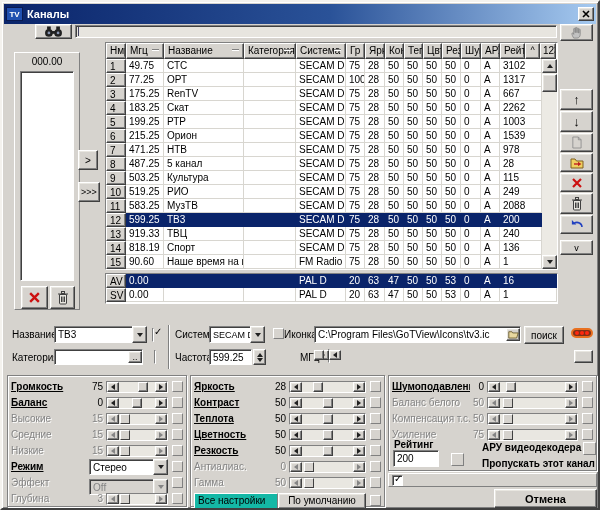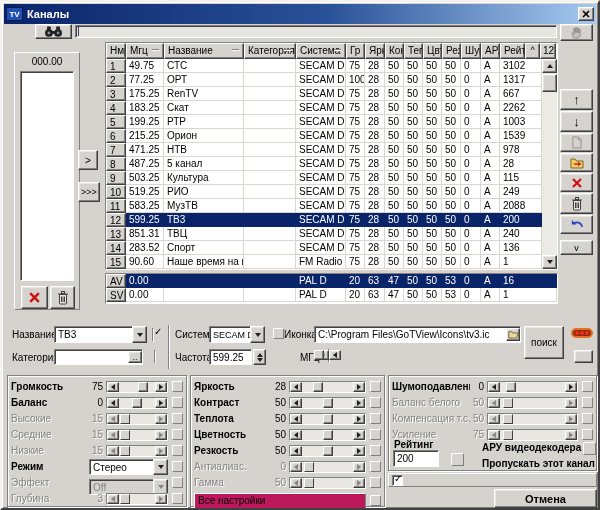--- a/index.html
+++ b/index.html
@@ -8,21 +8,21 @@
     position:relative;width:600px;height:510px;background:#d6d3ce;
     font-family:"Liberation Sans","DejaVu Sans",sans-serif;font-size:11px;color:#000;
     border:2px solid;border-color:#f4f2ee #404040 #404040 #f4f2ee;
     box-shadow:inset 1px 1px 0 #fff, inset -1px -1px 0 #808080;
     overflow:hidden;
   }
   .abs{position:absolute;}
   
   .raised{background:#d6d3ce;border:1px solid;border-color:#fff #404040 #404040 #fff;box-shadow:inset -1px -1px 0 #808080, inset 1px 1px 0 #e8e6e0;}
   .sunken{background:#fff;border:1px solid;border-color:#808080 #fff #fff #808080;box-shadow:inset 1px 1px 0 #404040;}
-  .flatbtn{background:#be185d;border:1px solid;border-color:#fff #808080 #808080 #fff;}
+  .flatbtn{background:#14b8a6;border:1px solid;border-color:#fff #808080 #808080 #fff;}
   .etched{border:1px solid #808080;box-shadow:1px 1px 0 #fff, inset 1px 1px 0 #fff;}
   
   #titlebar{left:2px;top:2px;right:2px;height:20px;background:linear-gradient(90deg,#0a246a 0%,#2a5298 55%,#a6caf0 100%);display:flex;align-items:center;padding:0 2px;}
   #tvicon{width:17px;height:14px;background:#2050b0;border:1px solid #0a1a50;color:#fff;font-size:8px;font-weight:bold;display:flex;align-items:center;justify-content:center;}
   #wtitle{color:#fff;font-weight:bold;margin-left:4px;flex:1;font-size:11px;}
   #closebtn{width:16px;height:14px;display:flex;align-items:center;justify-content:center;padding:0;}
   
   .btn{display:flex;align-items:center;justify-content:center;font-size:10px;cursor:default;}
   .check{width:11px;height:11px;background:#fff;border:1px solid;border-color:#808080 #fff #fff #808080;box-shadow:inset 1px 1px 0 #404040;position:relative;}
   .check.checked::after{content:"✓";position:absolute;left:1px;top:-3px;font-size:10px;font-weight:bold;}
@@ -40,21 +40,21 @@
   .combo-btn{width:15px;display:flex;align-items:center;justify-content:center;}
   .disabled .combo-val, .combo.dis .combo-val{background:#d6d3ce;color:#848484;}
   
   .slider{flex:1;height:12px;position:relative;background:#e9e7e1;border:1px solid;border-color:#808080 #fff #fff #808080;}
   .sl-btn{position:absolute;top:0px;width:12px;height:10px;display:flex;align-items:center;justify-content:center;}
   .sl-left{left:0;}
   .sl-right{right:0;}
   .sl-thumb{position:absolute;top:0px;width:10px;height:10px;background:#d6d3ce;border:1px solid;border-color:#fff #404040 #404040 #fff;box-shadow:inset -1px -1px 0 #808080;}
   .srow{display:flex;align-items:center;height:15px;margin:1px 3px;}
   .slabel{width:78px;font-size:10px;white-space:nowrap;overflow:hidden;}
-  .srow:not(.disabled) .slabel{font-weight:bold;}
+  .srow:not(.disabled) .slabel{font-weight:bold;text-decoration:underline;}
   .svalue{width:17px;text-align:right;font-size:10px;padding-right:3px;}
   .sq-btn{width:11px;height:11px;margin-left:4px;background:#d6d3ce;border:1px solid;border-color:#fff #808080 #808080 #fff;flex:0 0 auto;}
   .srow .grow{flex:1;}
   .disabled .slabel,.disabled .svalue{color:#848484;text-shadow:1px 1px 0 #fff;}
   .disabled .sl-thumb{box-shadow:none;}
   .disabled .tri-l{border-right-color:#848484;}
   .disabled .tri-r{border-left-color:#848484;}
   .disabled .tri-d{border-top-color:#848484;}
   
   #tablebox{left:103px;top:40px;width:453px;height:228px;background:#fff;border:1px solid;border-color:#808080 #fff #fff #808080;}
@@ -368,37 +368,37 @@
     <span class="tc c7">50</span>
     <span class="tc c8">50</span>
     <span class="tc c9">50</span>
     <span class="tc c10">50</span>
     <span class="tc c11">0</span>
     <span class="tc c12">А</span>
     <span class="tc c13">200</span>
   </div>
         <div class="trow">
     <span class="tc c0 numcell">13</span>
-    <span class="tc c1">851.31</span>
+    <span class="tc c1">919.33</span>
     <span class="tc c2">ТВЦ</span>
     <span class="tc c3"></span>
     <span class="tc c4">SECAM D</span>
     <span class="tc c5">75</span>
     <span class="tc c6">28</span>
     <span class="tc c7">50</span>
     <span class="tc c8">50</span>
     <span class="tc c9">50</span>
     <span class="tc c10">50</span>
     <span class="tc c11">0</span>
     <span class="tc c12">А</span>
     <span class="tc c13">240</span>
   </div>
         <div class="trow">
     <span class="tc c0 numcell">14</span>
-    <span class="tc c1">283.52</span>
+    <span class="tc c1">818.19</span>
     <span class="tc c2">Спорт</span>
     <span class="tc c3"></span>
     <span class="tc c4">SECAM D</span>
     <span class="tc c5">75</span>
     <span class="tc c6">28</span>
     <span class="tc c7">50</span>
     <span class="tc c8">50</span>
     <span class="tc c9">50</span>
     <span class="tc c10">50</span>
     <span class="tc c11">0</span>
@@ -532,21 +532,21 @@
       </span>
   </div>
   <span class="abs sq-btn" style="left:267px;top:326px;"></span>
   <span class="abs lbl" style="left:282px;top:327px;">Иконка</span>
   <div class="abs field" style="left:312px;top:324px;width:207px;height:17px;padding-right:16px;">C:\Program Files\GoTView\Icons\tv3.ic</div>
   <span class="abs raised btn" style="left:504px;top:326px;width:14px;height:13px;">
     <svg width="11" height="9" viewBox="0 0 14 11">
         <path d="M1 2h4l1 1.5h7L11 10H1z" fill="#e8d8a0" stroke="#605020"></path>
       </svg>
   </span>
-  <div class="abs raised btn" style="left:522px;top:324px;width:40px;height:33px;">поиск</div>
+  <div class="abs raised btn" style="left:522px;top:324px;width:40px;height:18px;">поиск</div>
   <div id="signal" class="abs">
     <span class="ring">
         <span class="dot"></span>
         <span class="dot"></span>
         <span class="dot"></span>
       </span>
   </div>
 
   
   <span class="abs lbl" style="left:10px;top:350px;">Категория</span>
@@ -778,20 +778,21 @@
       <span class="sl-btn sl-right raised">
               <i class="tri-r"></i>
             </span>
       <span class="sl-thumb" style="left: calc(5% + 10.3px);"></span>
     </span>
     <span class="sq-btn"></span>
   </div>
       </div>
     <div style="display:flex;align-items:center;margin:2px 3px 0 3px;height:17px;">
       <span class="flatbtn btn" style="flex:1;height:16px;justify-content:flex-start;padding-left:3px;">Все настройки</span>
+      <span class="raised btn" style="width:88px;height:16px;">По умолчанию</span>
       <span class="sq-btn"></span>
     </div>
   </div>
 
   
   <div class="abs etched" style="left:386px;top:373px;width:209px;height:96px;padding-top:2px;">
     <div>
         <div class="srow">
     <span class="slabel">Шумоподавление</span>
     <span class="svalue">0</span>

